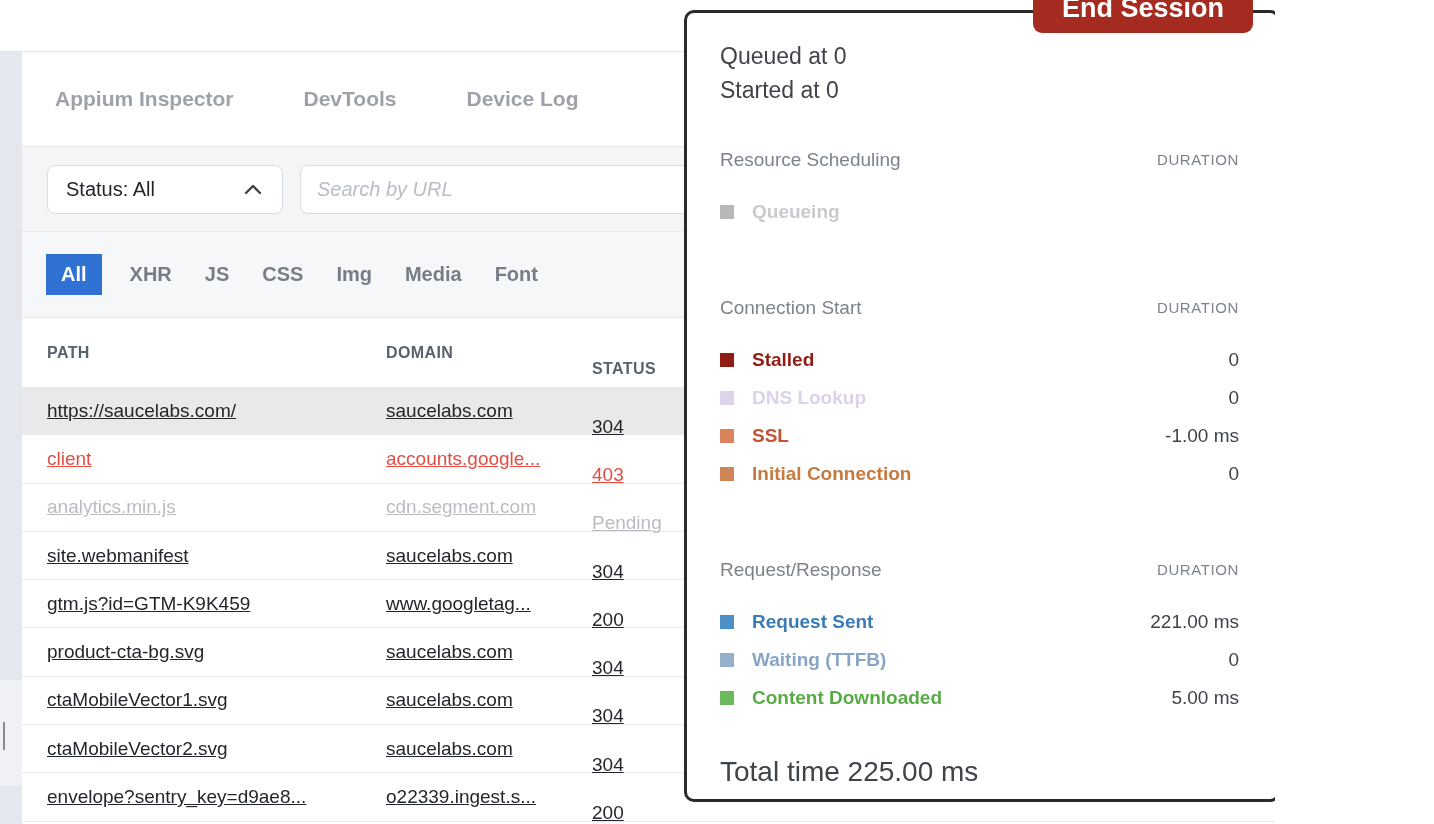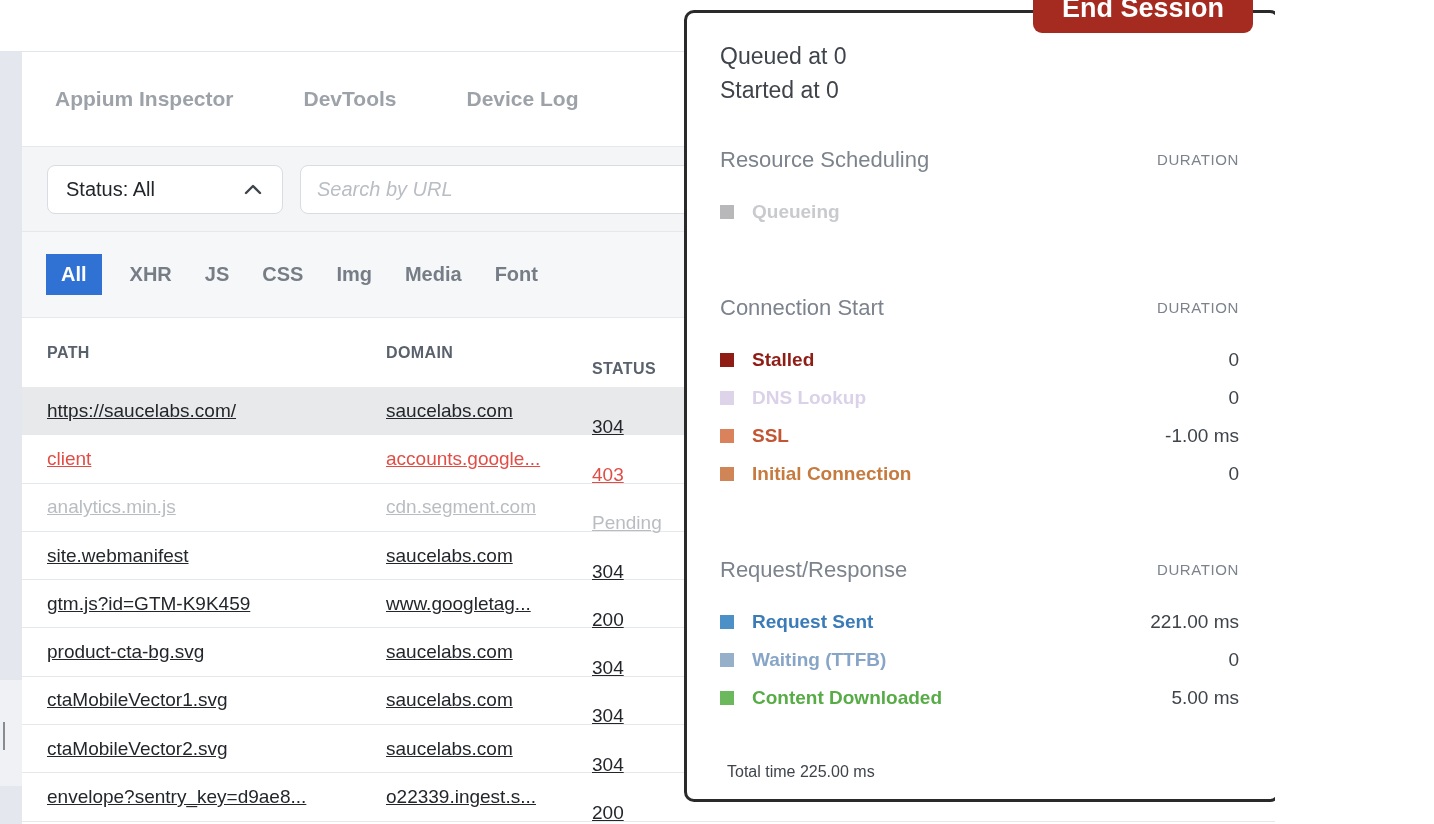--- a/index.html
+++ b/index.html
@@ -59,28 +59,28 @@
   .wseg { display:inline-block; height:100%; }
 
   
   .popup { position:absolute; left:684px; top:10px; width:596px; height:792px; background:#fff;
     border:3px solid #2A2A2A; border-radius:10px; z-index:10; padding:26px 38px 0 33px; }
   .popup-line { font-size:23px; color:#3F444B; line-height:34px; }
   .psection { }
   .psection:first-child { margin-top:40px; }
   .psection + .psection { margin-top:64px; }
   .psec-head { display:flex; justify-content:space-between; align-items:center; line-height:26px; }
-  .psec-title { font-size:22px; color:#7C838C; }
+  .psec-title { font-size:19px; color:#7C838C; }
   .psec-dur { font-size:15px; color:#7C838C; letter-spacing:0.6px; }
   .pitems { margin-top:20px; }
   .pitem { height:38px; display:flex; align-items:center; }
   .swatch { width:14px; height:14px; margin-right:18px; flex:none; }
   .pitem-label { font-size:19px; font-weight:bold; }
   .pitem-value { margin-left:auto; font-size:19px; color:#3F444B; }
-  .total-time { margin-top:40px; font-size:16px; color:#3F444B; line-height:30px;margin-left:7px; }
+  .total-time { margin-top:40px; font-size:28px; color:#3F444B; line-height:30px; }
 </style>
 </head>
 <body>
 
 <div class="stage">
 
   <div class="top-bar"></div>
   <button class="end-session">End Session</button>
 
   <div class="gutter">

